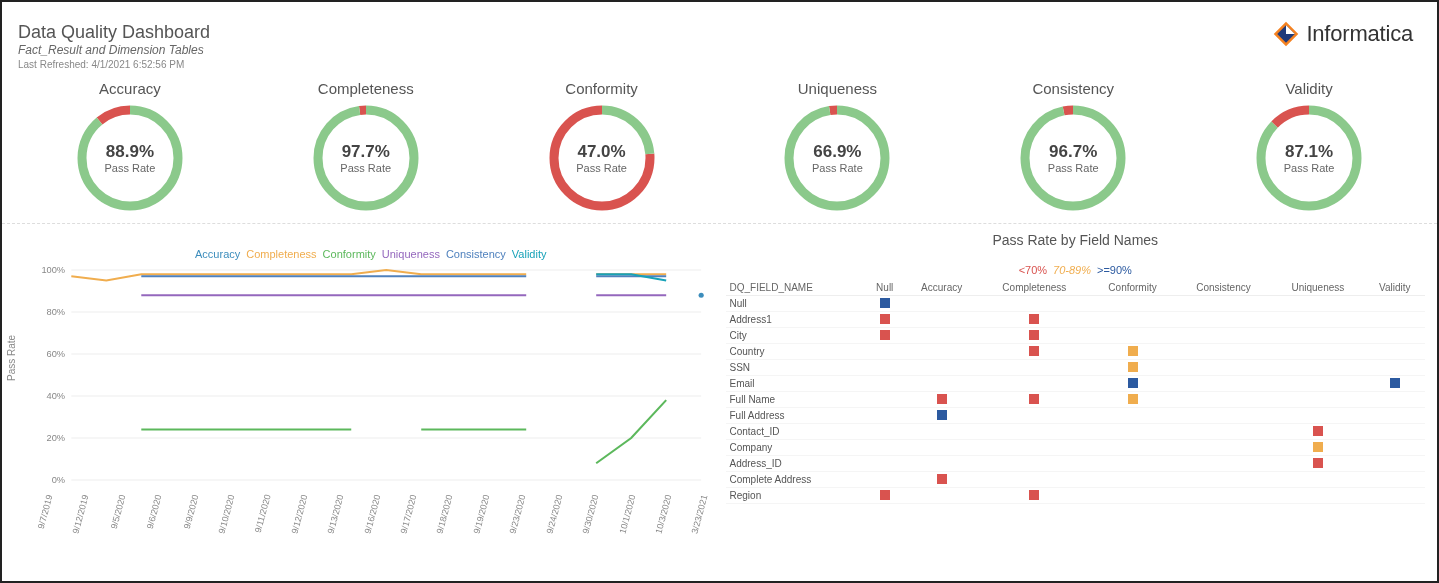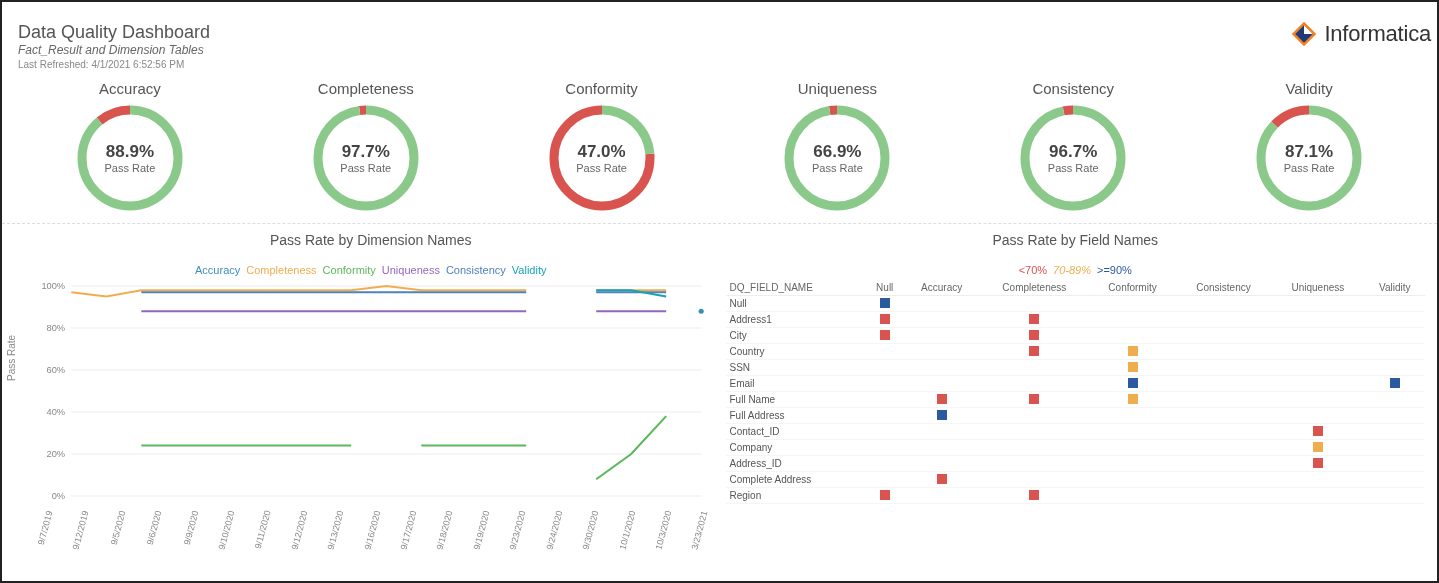--- a/index.html
+++ b/index.html
@@ -15,21 +15,21 @@
   }
   .header {
     padding: 20px 16px 4px 16px;
     position: relative;
   }
   .title { font-size: 18px; color: #555; font-weight: 400; }
   .subtitle { font-size: 12px; font-style: italic; color: #666; margin-top: 0px; }
   .refreshed { font-size: 10px; color: #888; margin-top: 2px; }
   .logo {
     position: absolute;
-    right: 6px; top: 18px;
+    right: 24px; top: 18px;
     display: flex; align-items: center; gap: 6px;
   }
   .logo-mark { width: 28px; height: 28px; }
   .logo-text { font-size: 22px; color: #333; font-weight: 400; letter-spacing: -0.2px; }
 
   .gauges {
     display: flex;
     justify-content: space-around;
     padding: 6px 10px 10px 10px;
     border-bottom: 1px dashed #ddd;
@@ -185,21 +185,20 @@
         </svg><div class="donut-label">
           <div class="donut-pct">87.1%</div>
           <div class="donut-sub">Pass Rate</div>
         </div></div>
     </div>
   </div>
 
 <div class="charts">
 
   <div class="chart-left">
-    <div class="chart-title">Pass Rate by Dimension Names</div>
     <div class="legend"><span style="color: rgb(60, 141, 188);">Accuracy</span><span style="color: rgb(240, 173, 78);">Completeness</span><span style="color: rgb(92, 184, 92);">Conformity</span><span style="color: rgb(148, 103, 189);">Uniqueness</span><span style="color: rgb(79, 129, 189);">Consistency</span><span style="color: rgb(23, 162, 184);">Validity</span></div>
     <div class="y-axis-label">Pass Rate</div>
     <svg class="line-svg" viewBox="0 0 660 230" preserveAspectRatio="none">
         <line x1="40" x2="650" y1="220" y2="220" stroke="#eee"></line>
         <text x="34" y="223" text-anchor="end" font-size="9" fill="#888">0%</text>
         <line x1="40" x2="650" y1="178" y2="178" stroke="#eee"></line>
         <text x="34" y="181" text-anchor="end" font-size="9" fill="#888">20%</text>
         <line x1="40" x2="650" y1="136" y2="136" stroke="#eee"></line>
         <text x="34" y="139" text-anchor="end" font-size="9" fill="#888">40%</text>
         <line x1="40" x2="650" y1="94" y2="94" stroke="#eee"></line>

